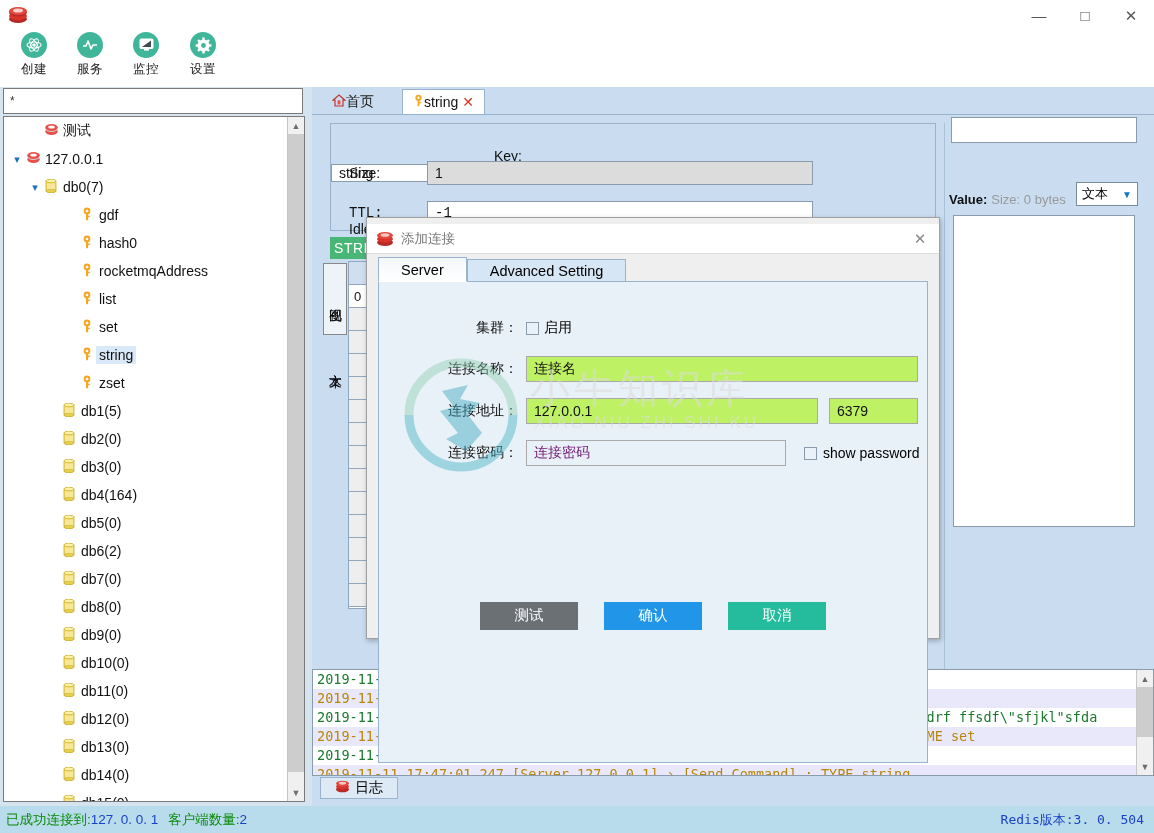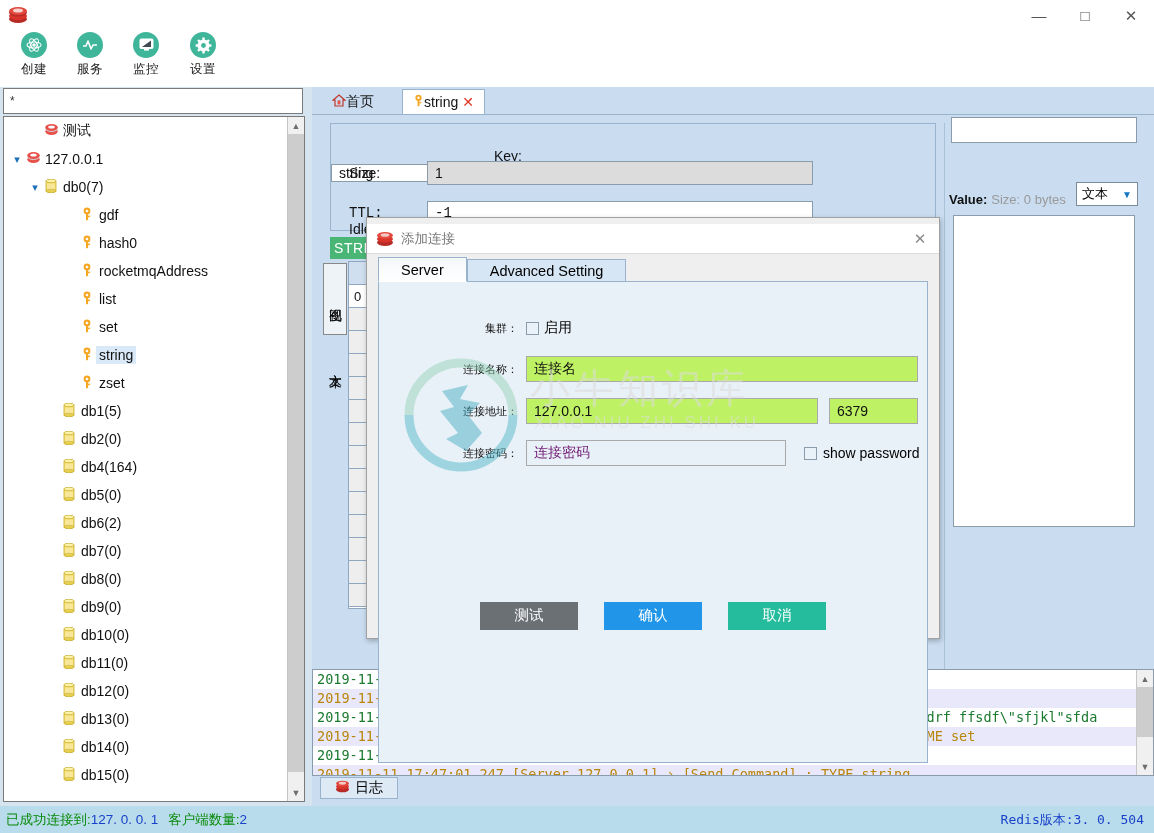--- a/index.html
+++ b/index.html
@@ -137,21 +137,21 @@
   #dtabs{position:absolute;left:11px;top:39px;height:25px;display:flex;align-items:flex-end;}
   .dtab{height:23px;padding:0 22px;display:flex;align-items:center;font-size:14.5px;
      border:1px solid #9ab3cc;box-sizing:border-box;}
   .dtab.active{background:#fff;border-bottom:1px solid #fff;height:25px;
      background:linear-gradient(#f4f8fb,#ffffff);}
   .dtab.inactive{background:#d6e6f4;}
   #dpanel{position:absolute;left:11px;top:63px;width:550px;height:482px;background:#e9f1f8;
      border:1px solid #9ab3cc;box-sizing:border-box;}
   #dbody{position:absolute;left:11px;top:63px;width:550px;height:420px;}
   .drow{position:absolute;left:0;height:30px;display:flex;align-items:center;}
-  .dlabel{width:148px;text-align:right;padding-right:8px;font-size:11px;color:#111;box-sizing:border-box;}
+  .dlabel{width:148px;text-align:right;padding-right:8px;font-size:14px;color:#111;box-sizing:border-box;}
   .dinput{height:26px;border:1px solid #a9a9a9;background:#bef264;box-sizing:border-box;
      display:flex;align-items:center;padding-left:7px;font-size:14px;color:#111;}
   .dinput.phl{color:#701a75;background:transparent;}
   .ckbox{width:13px;height:13px;border:1px solid #8a9bab;background:#eaf2f9;box-sizing:border-box;
      display:inline-block;}
   #dbtns{position:absolute;left:0;top:375px;width:572px;height:45px;display:flex;
      align-items:center;justify-content:center;gap:26px;}
   .dbtn{width:98px;height:28px;display:flex;align-items:center;justify-content:center;
      color:#fff;font-size:14.5px;}
   
@@ -375,20 +375,33 @@
           <span style="width:42px"></span>
           <span class="arrow"></span>
           <span class="ic"><svg width="12" height="14" viewBox="0 0 12 14">
               <rect x="1" y="2" width="10" height="10" fill="#f5dd6a" stroke="#c9ae2e" stroke-width=".8"></rect>
               <ellipse cx="6" cy="2" rx="5" ry="1.8" fill="#fdf3a8" stroke="#c9ae2e" stroke-width=".8"></ellipse>
               <ellipse cx="6" cy="12" rx="5" ry="1.8" fill="#e8cf4e" stroke="#c9ae2e" stroke-width=".8"></ellipse>
               <g stroke="#fff" stroke-width=".8" opacity=".8">
                 <path d="M3 4.5v6M5 4.5v6M7 4.5v6M9 4.5v6"></path>
               </g>
             </svg></span>
+          <span class="txt">db3(0)</span>
+        </div>
+        <div class="tnode">
+          <span style="width:42px"></span>
+          <span class="arrow"></span>
+          <span class="ic"><svg width="12" height="14" viewBox="0 0 12 14">
+              <rect x="1" y="2" width="10" height="10" fill="#f5dd6a" stroke="#c9ae2e" stroke-width=".8"></rect>
+              <ellipse cx="6" cy="2" rx="5" ry="1.8" fill="#fdf3a8" stroke="#c9ae2e" stroke-width=".8"></ellipse>
+              <ellipse cx="6" cy="12" rx="5" ry="1.8" fill="#e8cf4e" stroke="#c9ae2e" stroke-width=".8"></ellipse>
+              <g stroke="#fff" stroke-width=".8" opacity=".8">
+                <path d="M3 4.5v6M5 4.5v6M7 4.5v6M9 4.5v6"></path>
+              </g>
+            </svg></span>
           <span class="txt">db4(164)</span>
         </div>
         <div class="tnode">
           <span style="width:42px"></span>
           <span class="arrow"></span>
           <span class="ic"><svg width="12" height="14" viewBox="0 0 12 14">
               <rect x="1" y="2" width="10" height="10" fill="#f5dd6a" stroke="#c9ae2e" stroke-width=".8"></rect>
               <ellipse cx="6" cy="2" rx="5" ry="1.8" fill="#fdf3a8" stroke="#c9ae2e" stroke-width=".8"></ellipse>
               <ellipse cx="6" cy="12" rx="5" ry="1.8" fill="#e8cf4e" stroke="#c9ae2e" stroke-width=".8"></ellipse>
               <g stroke="#fff" stroke-width=".8" opacity=".8">

